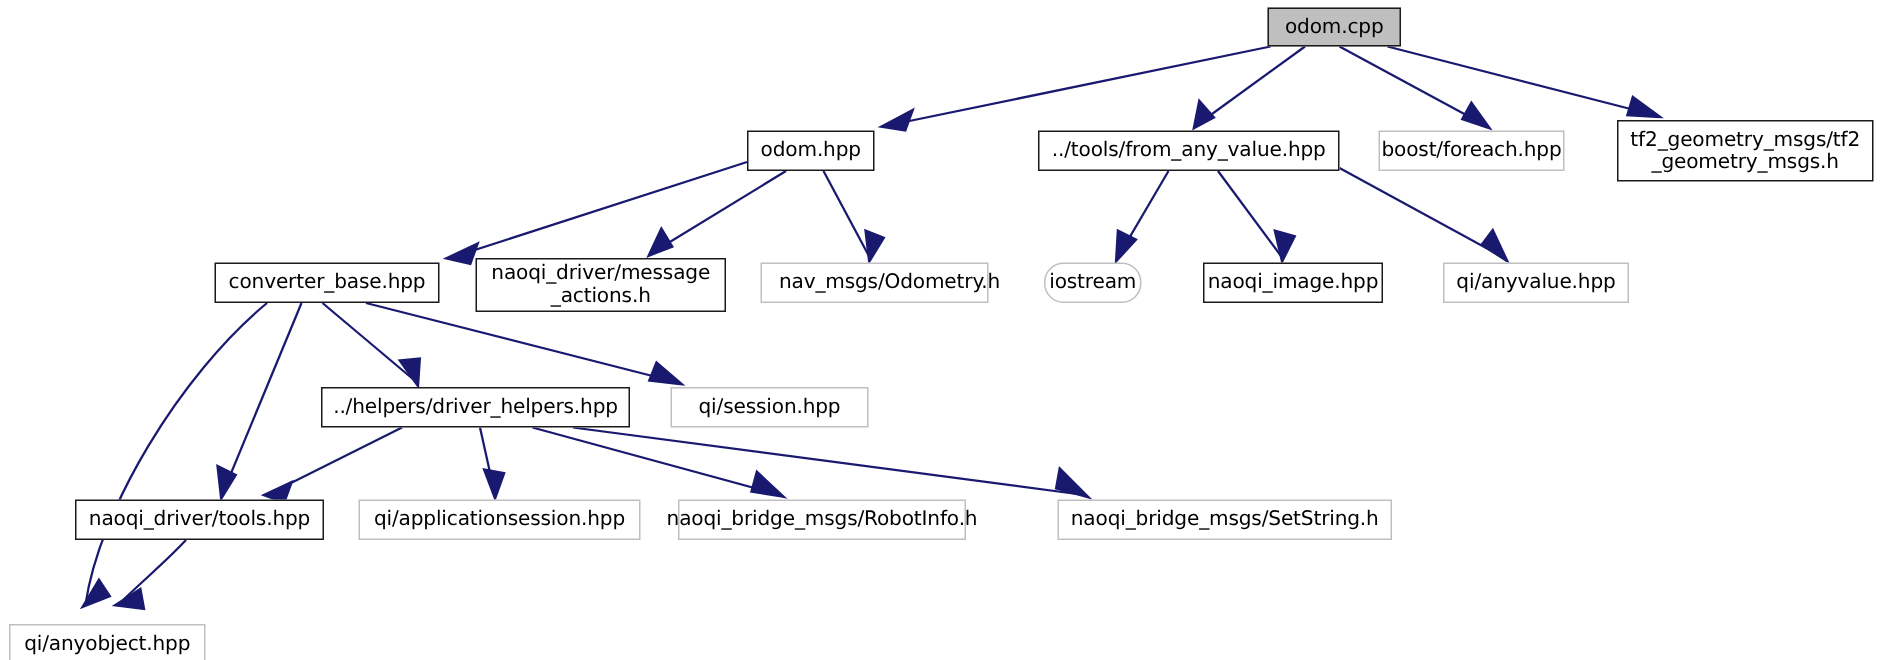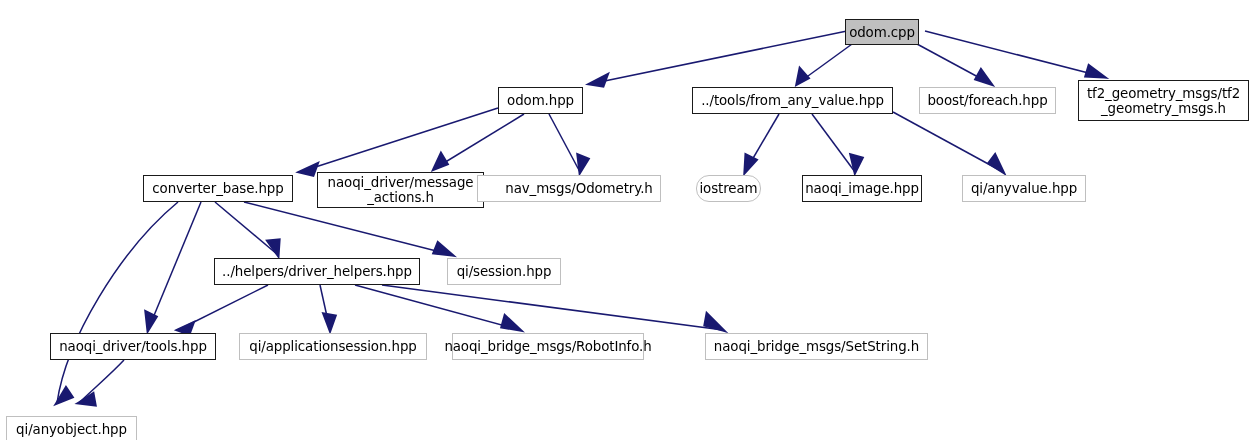--- a/index.html
+++ b/index.html
@@ -127,35 +127,35 @@
         <path d="M 382 285 L 723 330" fill="none" stroke="#191970" stroke-width="1.5"></path>
         <path d="M 723 330 l -18 -5 l 2 -11 z" fill="#191970" stroke="#191970" stroke-width="3.2" stroke-linejoin="miter"></path>
       </g>
       <g>
         <path d="M 124 360 C 110 375 92 390 79 403" fill="none" stroke="#191970" stroke-width="1.5"></path>
         <path d="M 79 403 l 14 -9 l 2 11 z" fill="#191970" stroke="#191970" stroke-width="3.2" stroke-linejoin="miter"></path>
       </g>
     </svg>
 
   <div id="nodes-layer">
-      <div class="gnode current" style="left: 845px; top: 5px; width: 74px; height: 26px; margin-top: 14px;"><span class="lbl">odom.cpp</span></div>
+      <div class="gnode current" style="left: 845px; top: 5px; width: 89px; height: 26px;"><span class="lbl">odom.cpp</span></div>
       <div class="gnode bold" style="left: 498px; top: 87px; width: 85px; height: 27px;"><span class="lbl">odom.hpp</span></div>
       <div class="gnode bold" style="left: 692px; top: 87px; width: 201px; height: 27px; text-align: right;"><span class="lbl">../tools/from_any_value.hpp</span></div>
-      <div class="gnode " style="left: 919px; top: 87px; width: 137px; height: 27px;"><span class="lbl">boost/foreach.hpp</span></div>
+      <div class="gnode " style="left: 919px; top: 87px; width: 124px; height: 27px;"><span class="lbl">boost/foreach.hpp</span></div>
       <div class="gnode bold" style="left: 1078px; top: 80px; width: 171px; height: 41px;"><span class="lbl">tf2_geometry_msgs/tf2
 _geometry_msgs.h</span></div>
       <div class="gnode bold" style="left: 143px; top: 175px; width: 150px; height: 27px;"><span class="lbl">converter_base.hpp</span></div>
       <div class="gnode bold" style="left: 317px; top: 172px; width: 167px; height: 36px;"><span class="lbl">naoqi_driver/message
 _actions.h</span></div>
-      <div class="gnode " style="left: 477px; top: 175px; width: 184px; height: 27px; padding-left: 20px;"><span class="lbl">nav_msgs/Odometry.h</span></div>
+      <div class="gnode " style="left: 507px; top: 175px; width: 152px; height: 27px; padding-left: 20px;"><span class="lbl">nav_msgs/Odometry.h</span></div>
       <div class="gnode " style="left: 696px; top: 175px; width: 65px; height: 27px; border-radius: 13px;"><span class="lbl">iostream</span></div>
       <div class="gnode bold" style="left: 802px; top: 175px; width: 120px; height: 27px;"><span class="lbl">naoqi_image.hpp</span></div>
       <div class="gnode " style="left: 962px; top: 175px; width: 124px; height: 27px;"><span class="lbl">qi/anyvalue.hpp</span></div>
       <div class="gnode bold" style="left: 214px; top: 258px; width: 206px; height: 27px;"><span class="lbl">../helpers/driver_helpers.hpp</span></div>
-      <div class="gnode " style="left: 447px; top: 258px; width: 114px; height: 27px;"><span class="lbl">qi/session.hpp</span></div>
+      <div class="gnode " style="left: 447px; top: 258px; width: 132px; height: 27px;"><span class="lbl">qi/session.hpp</span></div>
       <div class="gnode bold" style="left: 50px; top: 333px; width: 166px; height: 27px;"><span class="lbl">naoqi_driver/tools.hpp</span></div>
       <div class="gnode " style="left: 239px; top: 333px; width: 188px; height: 27px;"><span class="lbl">qi/applicationsession.hpp</span></div>
       <div class="gnode " style="left: 452px; top: 333px; width: 192px; height: 27px;"><span class="lbl">naoqi_bridge_msgs/RobotInfo.h</span></div>
       <div class="gnode " style="left: 705px; top: 333px; width: 223px; height: 27px;"><span class="lbl">naoqi_bridge_msgs/SetString.h</span></div>
       <div class="gnode " style="left: 6px; top: 416px; width: 131px; height: 27px;"><span class="lbl">qi/anyobject.hpp</span></div>
     </div>
 
 </div>
 
 </body></html>

